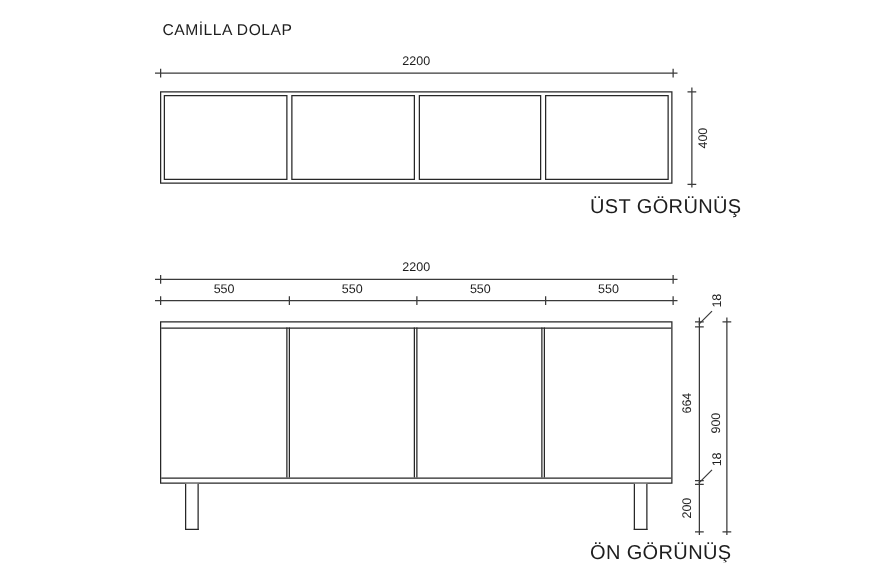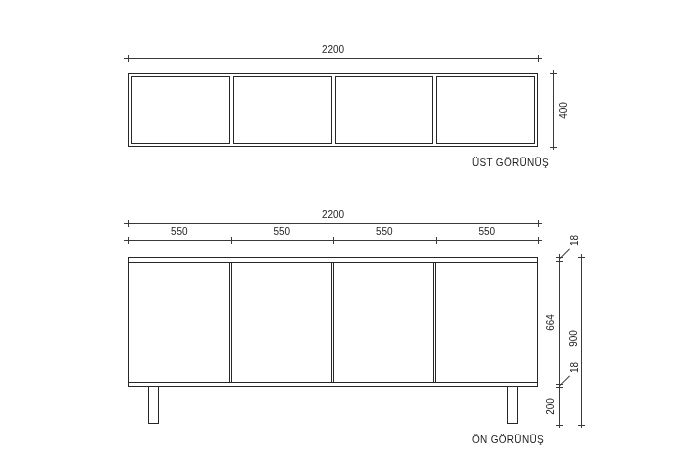--- a/index.html
+++ b/index.html
@@ -8,41 +8,42 @@
     --text:#1d1d1d;
   }
   html,body{margin:0;padding:0;background:#fff;}
   #canvas{
     position:relative;width:700px;height:450px;background:#ffffff;
     font-family:"Liberation Sans","DejaVu Sans",sans-serif;color:var(--text);
     overflow:hidden;
   }
   .abs{position:absolute;}
   .title{font-size:12.5px;letter-spacing:.4px;color:var(--text);}
-  .view-label{font-size:10px;letter-spacing:.3px;color:var(--text);white-space:nowrap;}
+  .view-label{font-size:16px;letter-spacing:.3px;color:var(--text);white-space:nowrap;}
   .dim-line-h{height:1px;background:var(--dim);}
   .dim-line-v{width:1px;background:var(--dim);}
   .tick-v{position:absolute;width:1px;height:7px;top:-3px;background:var(--dim);}
   .tick-h{position:absolute;height:1px;width:7px;left:-3px;background:var(--dim);}
   .dim-label{font-size:10px;color:var(--text);text-align:center;white-space:nowrap;}
   .dim-label-vwrap{display:flex;align-items:center;justify-content:center;}
   .dim-label-vwrap .rot{transform:rotate(-90deg);font-size:10px;color:var(--text);white-space:nowrap;}
   .outline{border:1.2px solid var(--line);box-sizing:border-box;background:#fff;}
   .tv-inner{position:absolute;left:2px;top:2px;right:2px;bottom:2px;display:flex;gap:3px;}
   .tv-cell{flex:1;border:1px solid var(--line);background:#fff;}
   .hline{position:absolute;left:0;right:0;height:1px;background:var(--line);}
   .door-divider{position:absolute;top:4px;bottom:4px;width:3px;border-left:1px solid var(--line);border-right:1px solid var(--line);box-sizing:border-box;}
   .leg{position:absolute;width:11px;height:37px;border:1.2px solid var(--line);border-top:none;box-sizing:border-box;background:#fff;}
   .leader{position:absolute;width:15px;height:1px;background:var(--dim);transform:rotate(-45deg);transform-origin:left center;}
 </style>
 </head>
 <body>
 
 <div id="canvas">
 
+  <div class="abs title" style="left:130px;top:17px;">CAMİLLA DOLAP</div>
 
   <div class="abs dim-label" style="left:128px;top:44px;width:410px;">2200</div>
   <div class="abs dim-line-h" style="left:124px;top:58px;width:418px;">
     <span class="tick-v" style="left:4px;"></span>
     <span class="tick-v" style="left:414px;"></span>
   </div>
 
   <div class="abs outline" style="left:128px;top:73px;width:410px;height:74px;">
     <div class="tv-inner">
       <div class="tv-cell"></div>

